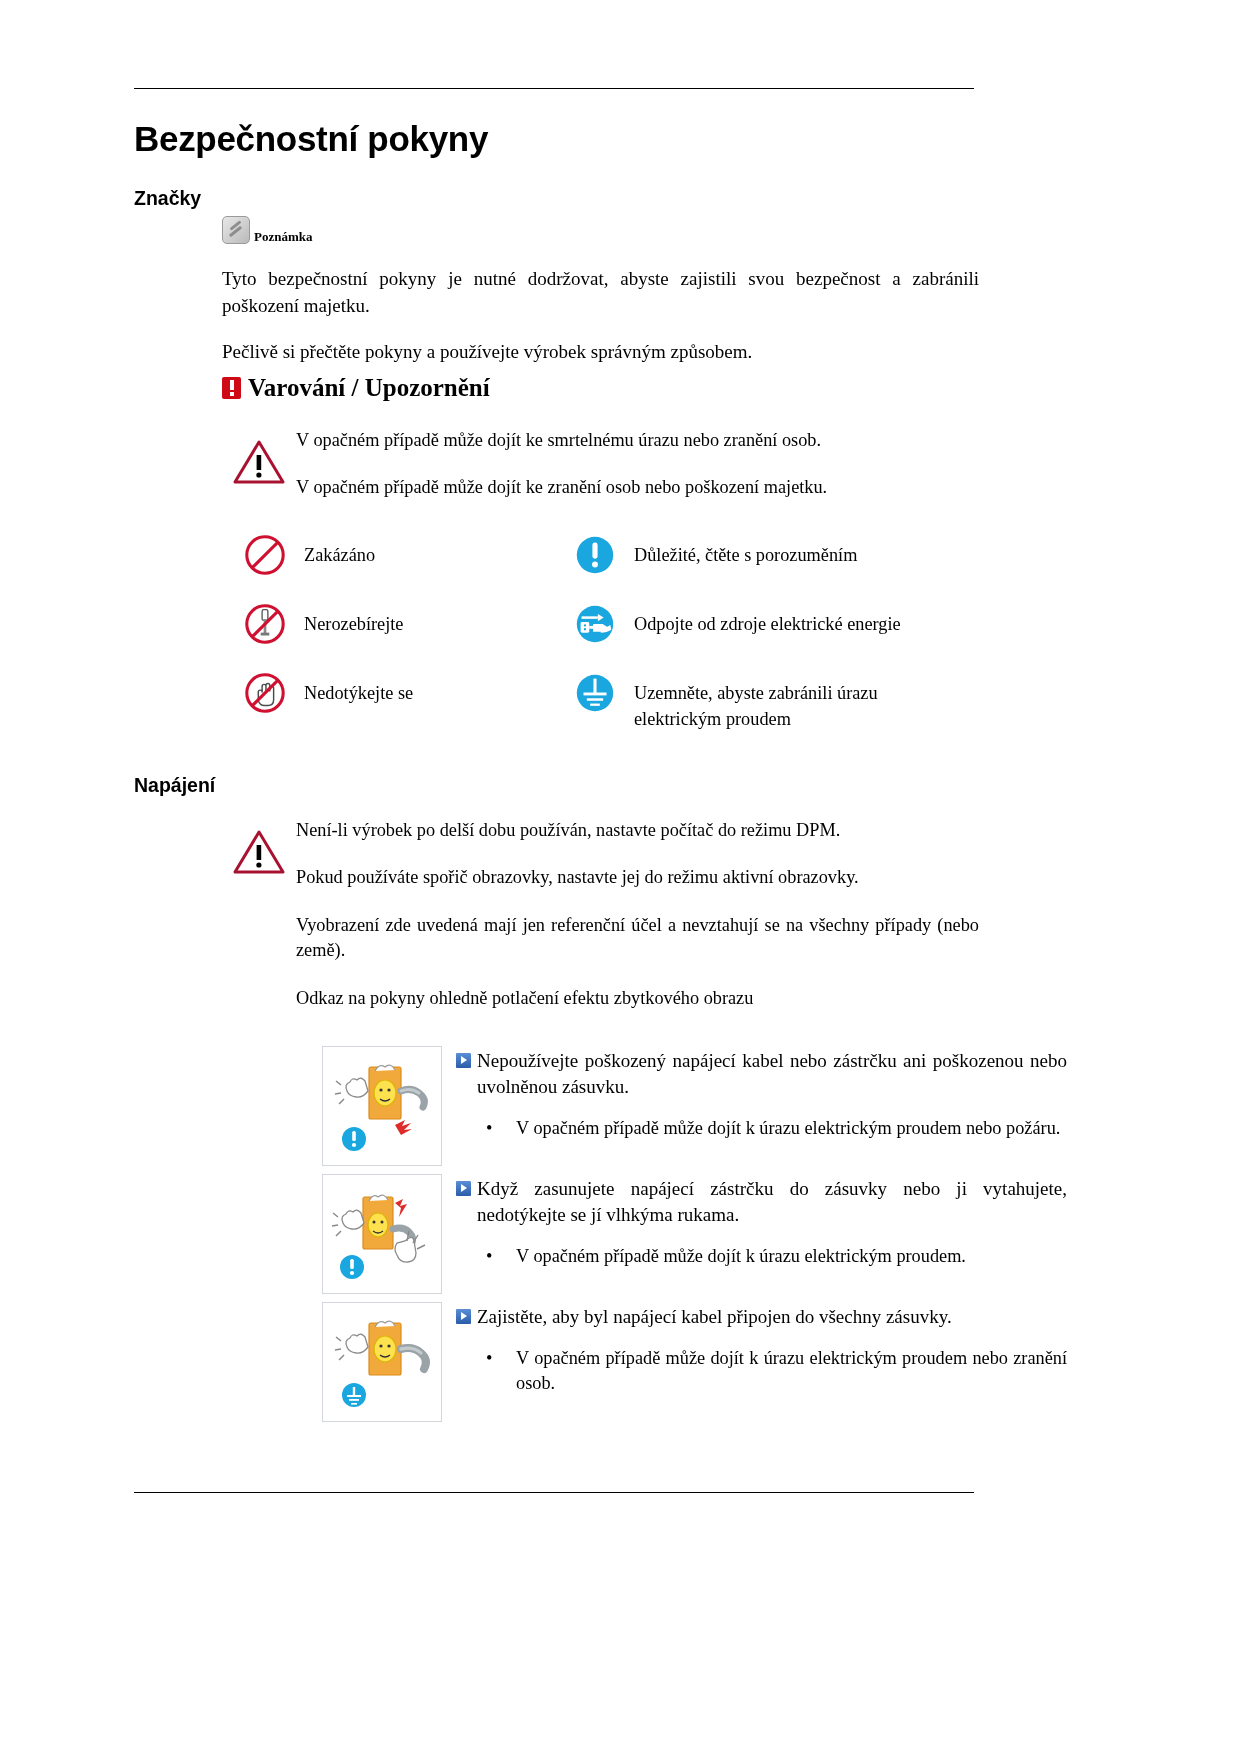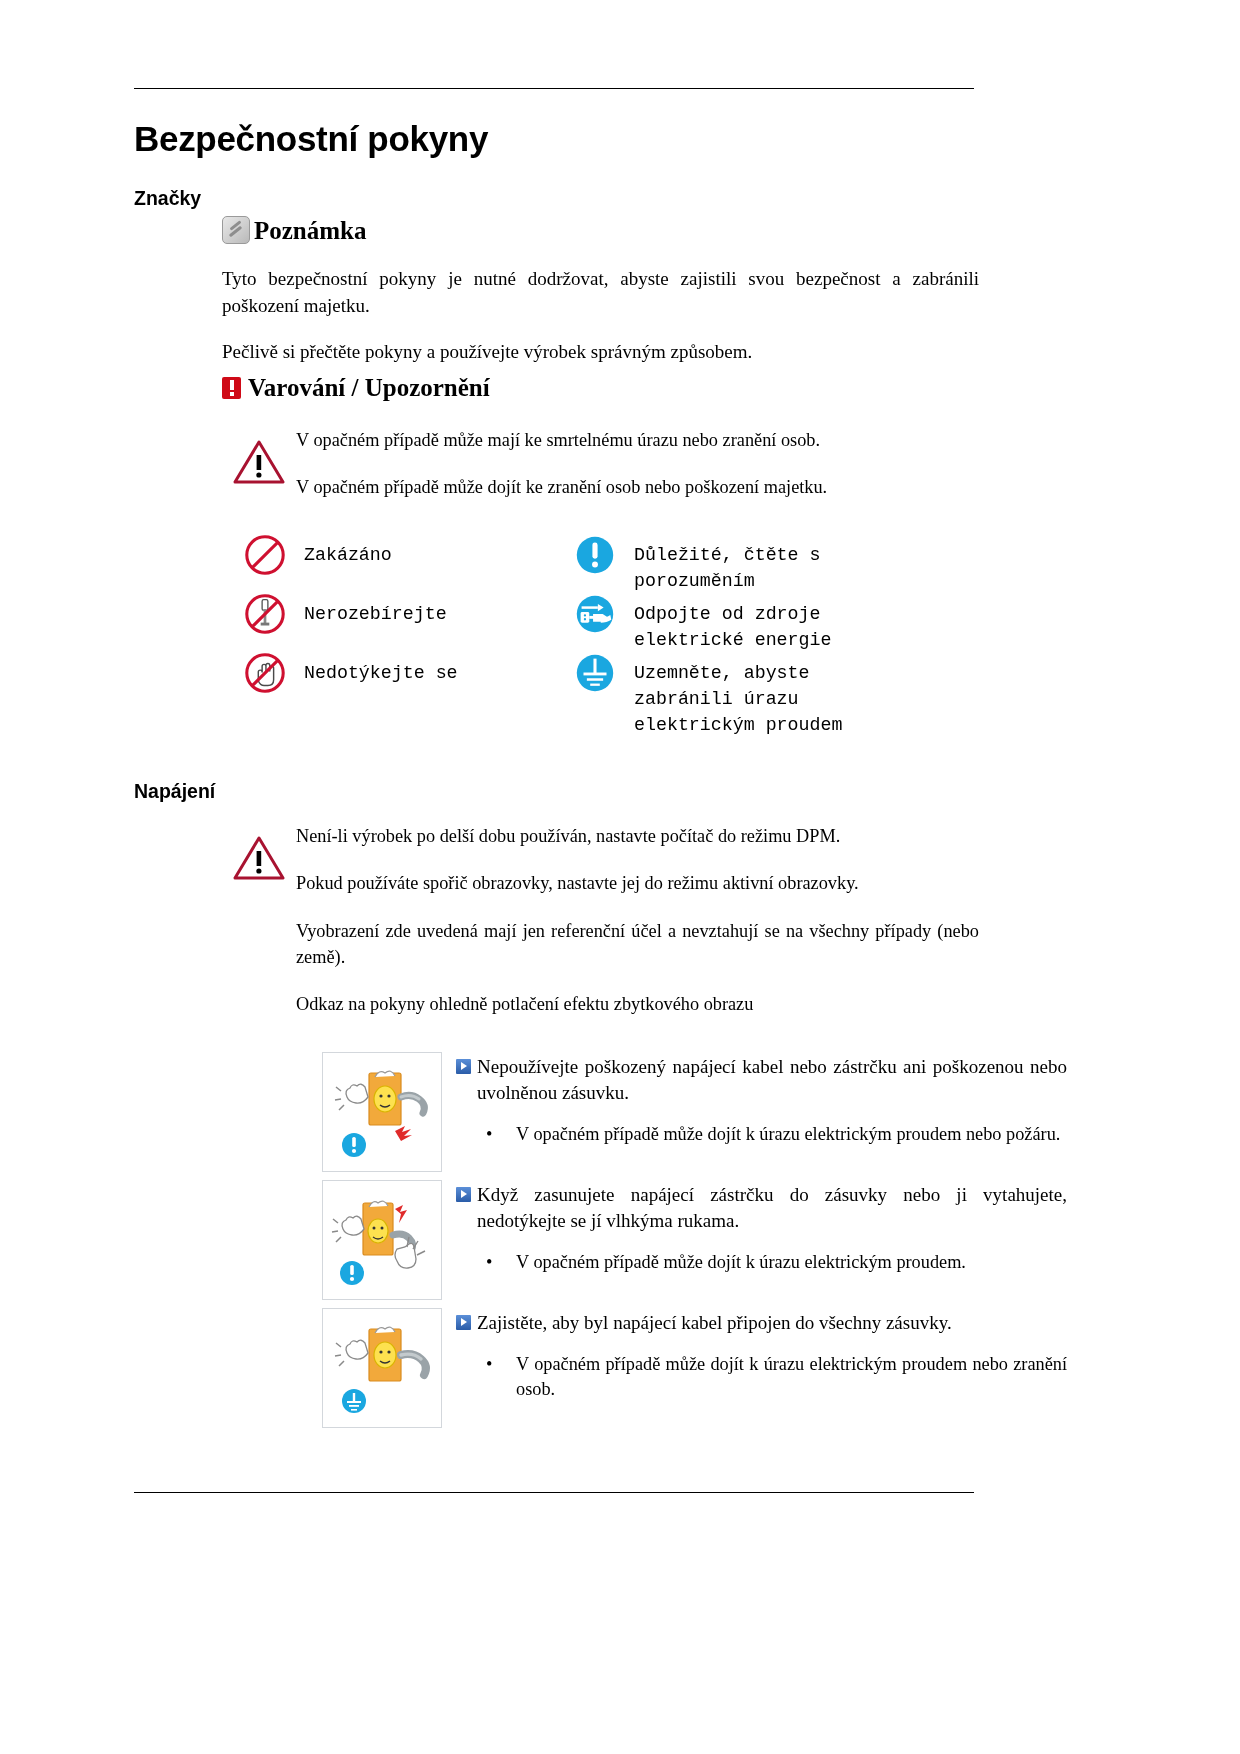--- a/index.html
+++ b/index.html
@@ -95,21 +95,21 @@
   .note-icon::after {
     content:"";
     position:absolute; left:6px; top:7px;
     width:13px; height:3px;
     background:#8e8e8e;
     transform: rotate(-38deg);
     border-radius:2px;
   }
   .note-label {
     font-weight: bold;
-    font-size: 25px;
+    font-size: 13px;
     line-height: 1;
     padding-bottom: 1px;
   }
 
   .warn-line {
     display: flex;
     align-items: center;
     gap: 7px;
     margin: 0 0 10px 0;
   }
@@ -160,21 +160,21 @@
     line-height: 1.4;
     margin: 0 0 22px 0;
   }
   .tri-texts p:last-child { margin-bottom: 0; }
 
   
   .sym-grid {
     margin: 34px 0 0 20px;
     display: grid;
     grid-template-columns: 330px 1fr;
-    font-family: Liberation Mono, monospace;
+    row-gap: 26px;
   }
   .sym-cell {
     display: flex;
     align-items: flex-start;
     gap: 16px;
   }
   .sym-ico {
     width: 46px; height: 46px;
     flex: none;
     margin-top: -3px;
@@ -278,21 +278,21 @@
 
       <div class="tri-block">
         <div class="tri-wrap">
           <svg width="54" height="48" viewBox="0 0 54 48">
             <polygon points="27,4 51,44 3,44" fill="#ffffff" stroke="#a81230" stroke-width="3" stroke-linejoin="round"></polygon>
             <rect x="24.6" y="17" width="4.6" height="15" fill="#000"></rect>
             <circle cx="26.9" cy="37" r="2.6" fill="#000"></circle>
           </svg>
         </div>
         <div class="tri-texts">
-          <p>V opačném případě může mají ke smrtelnému úrazu nebo zranění osob.</p>
+          <p>V opačném případě může dojít ke smrtelnému úrazu nebo zranění osob.</p>
           <p>V opačném případě může dojít ke zranění osob nebo poškození majetku.</p>
         </div>
       </div>
 
 
       <div class="sym-grid">
 
         <div class="sym-cell">
           <svg class="sym-ico" viewBox="0 0 48 48">
             <circle cx="24" cy="24" r="19" fill="none" stroke="#cf1030" stroke-width="3.2"></circle>

